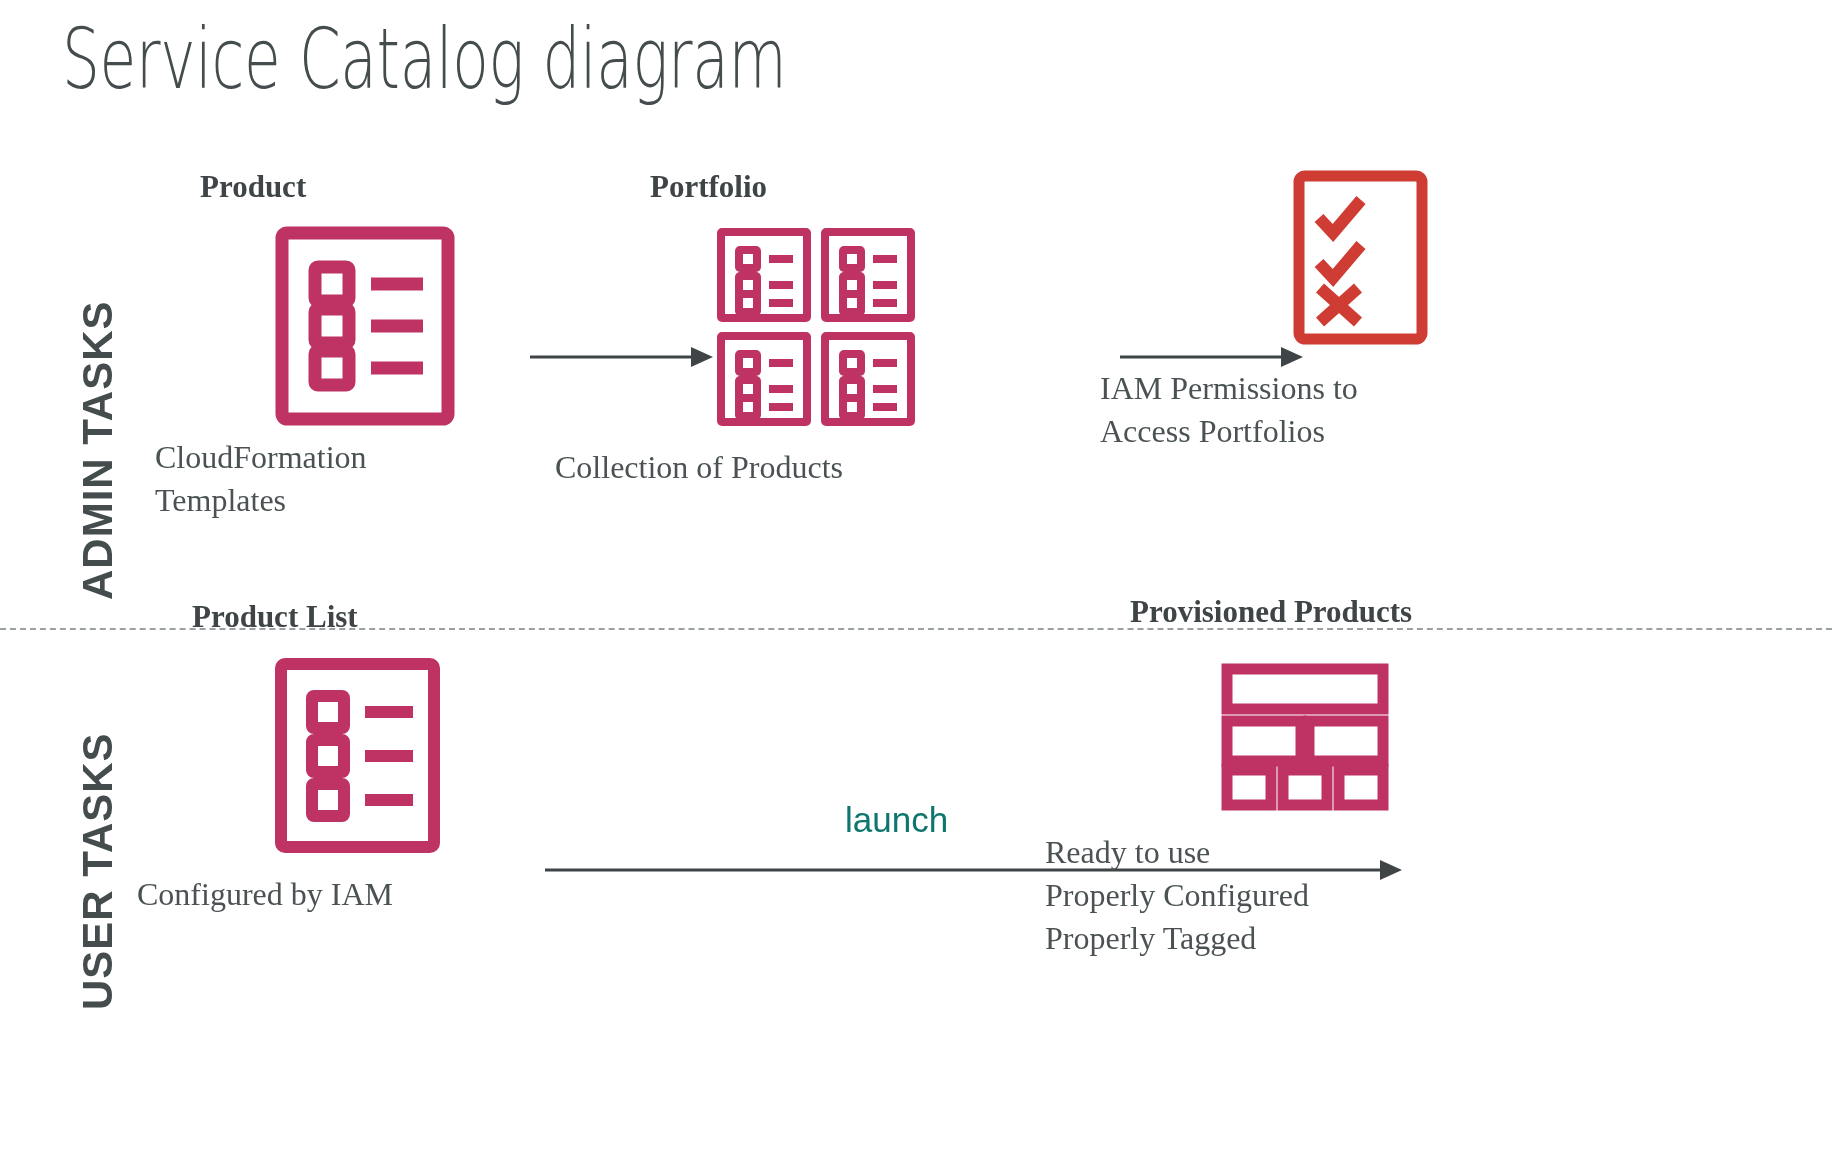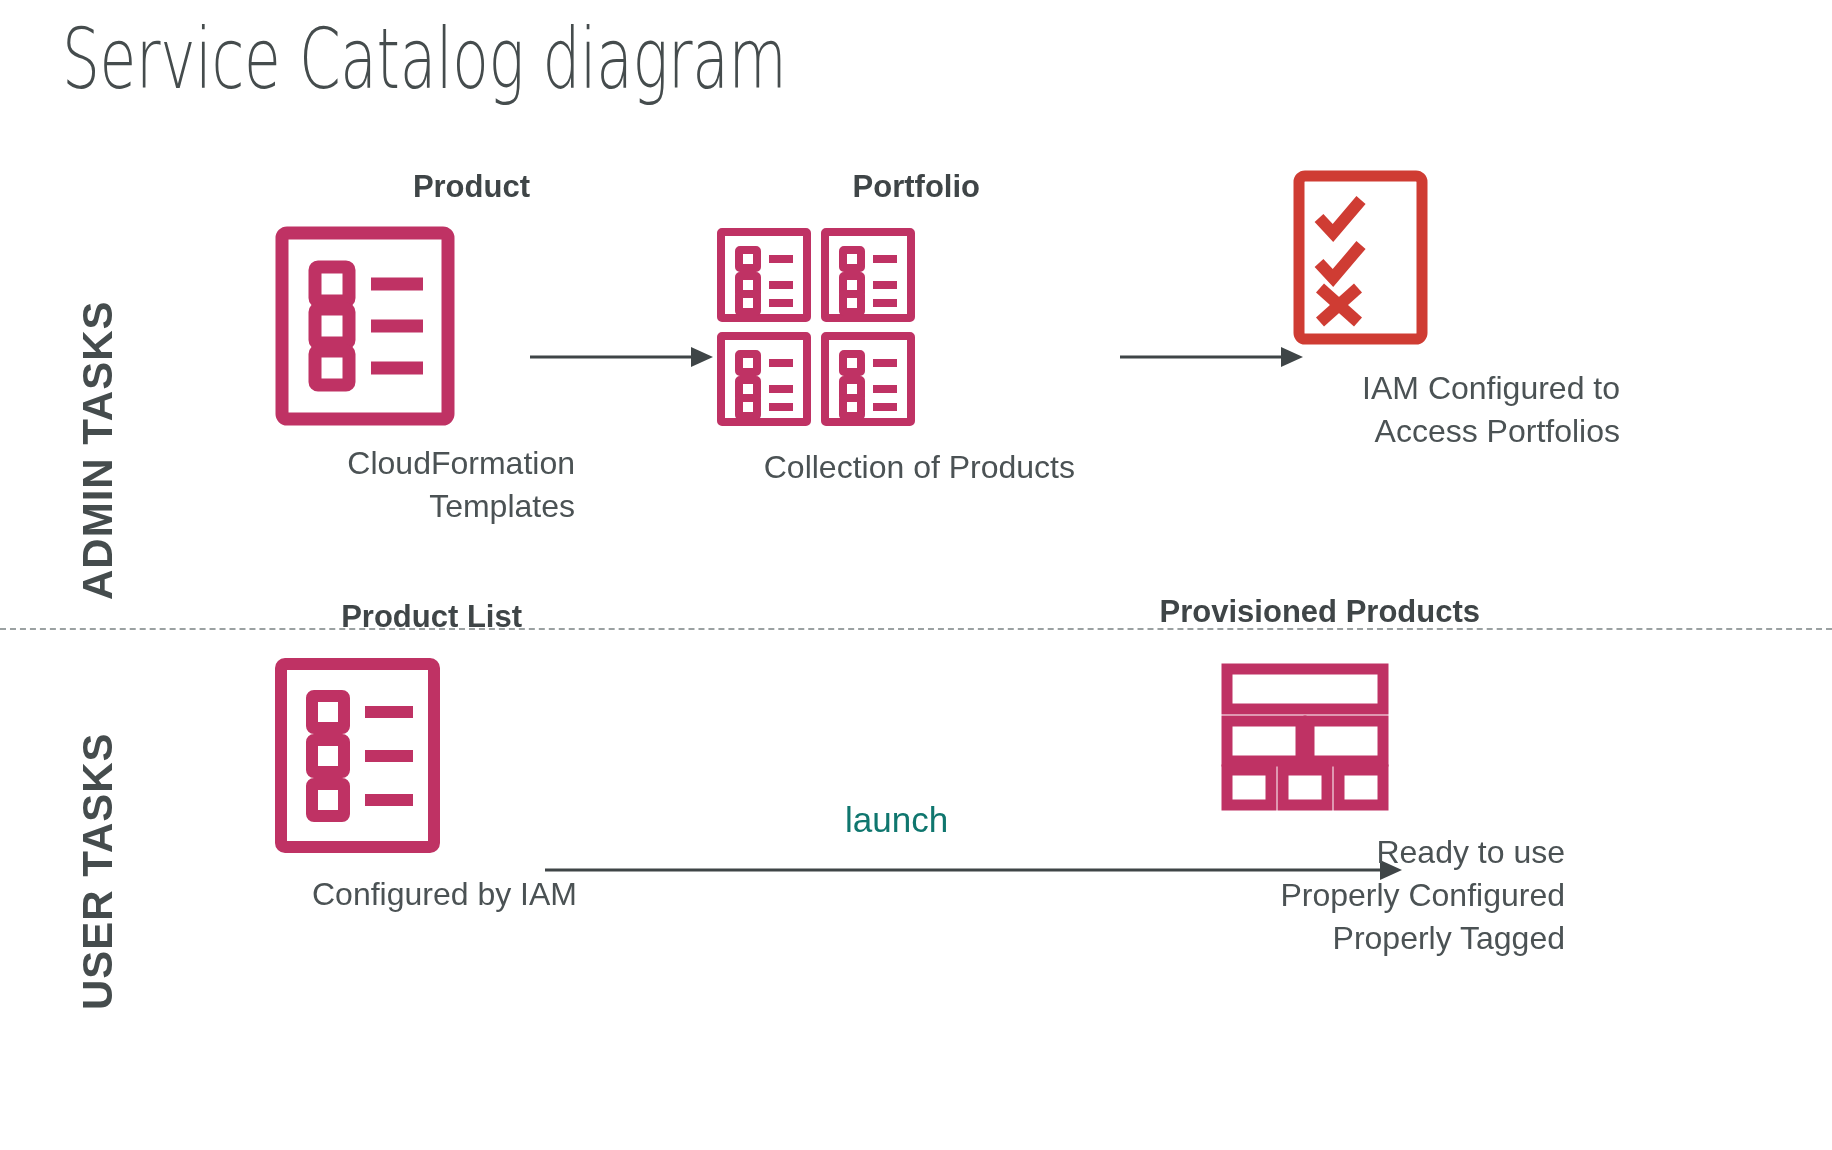--- a/index.html
+++ b/index.html
@@ -59,21 +59,22 @@
     transform-origin: left top;
     transform: rotate(-90deg);
     font-family: "Liberation Sans", sans-serif;
   }
   .band-admin { left: 74px; top: 600px; }
   .band-user  { left: 74px; top: 1010px; }
 
   
   .node {
     position: absolute;
-    text-align: right;
+    text-align: left;
+    font-family: Liberation Serif, serif;
   }
   .node-title {
     font-weight: bold;
     font-size: 31px;
     color: #3f4547;
     line-height: 1.1;
     white-space: nowrap;
   }
   .node-caption {
     font-size: 32px;
@@ -94,21 +95,21 @@
   #node-control      { left: 1195px; top: 170px; width: 330px; }
   #node-product-list { left: 192px; top: 600px;  width: 330px; }
   #node-provisioned  { left: 1130px; top: 595px; width: 350px; }
 
   #node-product .node-title      { margin-bottom: 22px; }
   #node-portfolio .node-title    { margin-bottom: 22px; }
   #node-control .node-title      { margin-bottom: 24px; }
   #node-product-list .node-title { margin-bottom: 24px; }
   #node-provisioned .node-title  { margin-bottom: 34px; }
 
-  #node-product .node-caption      { margin-top: 16px; }
+  #node-product .node-caption      { margin-top: 10px; }
   #node-portfolio .node-caption    { margin-top: 20px; }
   #node-control .node-caption      { margin-top: 22px; }
   #node-product-list .node-caption { margin-top: 20px; }
   #node-provisioned .node-caption  { margin-top: 20px; }
 
   
   #node-portfolio .node-caption   { width: 520px; margin-left: -95px; }
   #node-control .node-caption     { width: 520px; margin-left: -95px; }
   #node-provisioned .node-caption { width: 520px; margin-left: -85px; }
   #node-product-list .node-caption{ width: 440px; margin-left: -55px; }
@@ -226,21 +227,21 @@
   <div class="node" id="node-control">
     <div class="icon-wrap">
       <svg width="135" height="175" viewBox="0 0 135 175" aria-hidden="true">
         <rect x="6" y="6" width="123" height="163" rx="6" ry="6" fill="none" stroke="#CF3C33" stroke-width="11"></rect>
         <polyline points="26,48 40,63 68,30" fill="none" stroke="#CF3C33" stroke-width="12" stroke-linecap="butt" stroke-linejoin="miter"></polyline>
         <polyline points="26,93 40,108 68,75" fill="none" stroke="#CF3C33" stroke-width="12" stroke-linecap="butt" stroke-linejoin="miter"></polyline>
         <line x1="27" y1="118" x2="65" y2="152" stroke="#CF3C33" stroke-width="12"></line>
         <line x1="65" y1="118" x2="27" y2="152" stroke="#CF3C33" stroke-width="12"></line>
       </svg>
     </div>
-    <div class="node-caption">IAM Configured to
+    <div class="node-caption">IAM Permissions to
 Access Portfolios</div>
   </div>
 
   <div class="node" id="node-product-list">
     <div class="node-title">Product List</div>
     <div class="icon-wrap">
       <svg width="165" height="195" viewBox="0 0 165 195" aria-hidden="true">
         <rect x="6" y="6" width="153" height="183" rx="4" ry="4" fill="none" stroke="#BF3264" stroke-width="12"></rect>
         <rect x="37" y="38" width="32" height="32" rx="2" ry="2" fill="none" stroke="#BF3264" stroke-width="12"></rect>
         <line x1="90" y1="54" x2="138" y2="54" stroke="#BF3264" stroke-width="12"></line>

